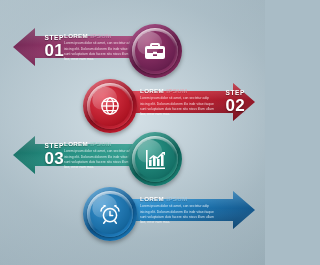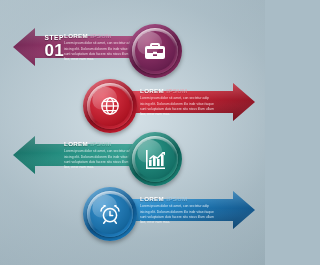--- a/index.html
+++ b/index.html
@@ -136,20 +136,24 @@
               <stop offset="0%" stop-color="#ffffff" stop-opacity="0.22"></stop>
               <stop offset="45%" stop-color="#ffffff" stop-opacity="0.03"></stop>
               <stop offset="100%" stop-color="#000000" stop-opacity="0.18"></stop>
             </linearGradient>
           </defs>
           <polygon points="145,19 123,0 123,8 0,8 0,30 123,30 123,38" fill="url(#g2)"></polygon>
           <polygon points="145,19 123,0 123,8 0,8 0,30 123,30 123,38" fill="url(#g2s)"></polygon>
         </svg>
       </div>
     </div>
+    <div class="steplabel">
+      <span class="sw">STEP</span>
+      <span class="snum">02</span>
+    </div>
     <div class="txtblock">
       <div class="head">
         <span class="w1">LOREM</span>
         <span class="w2" style="color:#f3a3ad;">IPSUM</span>
       </div>
       <div class="body">Lorem ipsum dolor sit amet, con sectetur adip isicing elit. Dolorum dolorem illo inde vitae itaque sunt voluptatum duis facere situ nisus illum ullam liae, error nam mac.</div>
     </div>
     <div class="circle" style="left:83px;">
       <div class="ringout" style="background:linear-gradient(150deg,#ef7684,#8f0f20 55%,#cf1f30);box-shadow:0 2px 4px rgba(0,0,0,.35);"></div>
       <div class="ringmid" style="background:linear-gradient(150deg,#ffe0e3,#a21425 60%,#d62b3c);"></div>
@@ -182,20 +186,24 @@
             <linearGradient id="g3s" x1="0" y1="0" x2="0" y2="1">
               <stop offset="0%" stop-color="#ffffff" stop-opacity="0.22"></stop>
               <stop offset="45%" stop-color="#ffffff" stop-opacity="0.03"></stop>
               <stop offset="100%" stop-color="#000000" stop-opacity="0.18"></stop>
             </linearGradient>
           </defs>
           <polygon points="0,19 22,0 22,8 142,8 142,30 22,30 22,38" fill="url(#g3)"></polygon>
           <polygon points="0,19 22,0 22,8 142,8 142,30 22,30 22,38" fill="url(#g3s)"></polygon>
         </svg>
       </div>
+    </div>
+    <div class="steplabel">
+      <span class="sw">STEP</span>
+      <span class="snum">03</span>
     </div>
     <div class="txtblock">
       <div class="head">
         <span class="w1">LOREM</span>
         <span class="w2" style="color:#9fd8cf;">IPSUM</span>
       </div>
       <div class="body">Lorem ipsum dolor sit amet, con sectetur adip isicing elit. Dolorum dolorem illo inde vitae itaque sunt voluptatum duis facere situ nisus illum ullam liae, error nam mac.</div>
     </div>
     <div class="circle" style="left:128px;">
       <div class="ringout" style="background:linear-gradient(150deg,#5fbcae,#0d5e56 55%,#1d8a7c);box-shadow:0 2px 4px rgba(0,0,0,.35);"></div>

